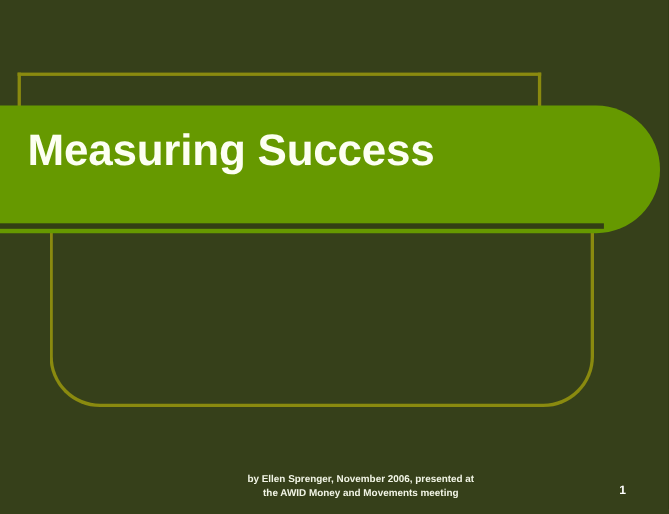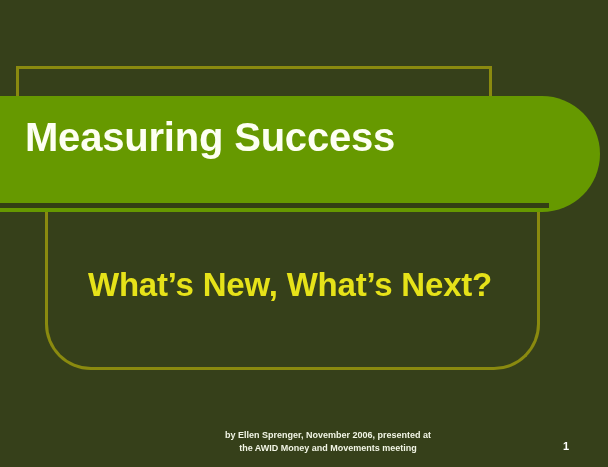--- a/index.html
+++ b/index.html
@@ -134,21 +134,20 @@
 <div id="slide">
 
   <div class="frame-top"></div>
   <div class="frame-bottom"></div>
 
   <div class="banner">
     <h1 class="banner-title">Measuring Success</h1>
     <div class="banner-stripe"></div>
   </div>
 
-  <h2 class="subtitle">What’s New, What’s Next?</h2>
 
   <div class="footer">
     <span class="footer-line">by Ellen Sprenger, November 2006, presented at</span>
     <span class="footer-line">the AWID Money and Movements meeting</span>
   </div>
 
   <div class="page-number">1</div>
 
 </div>
 

